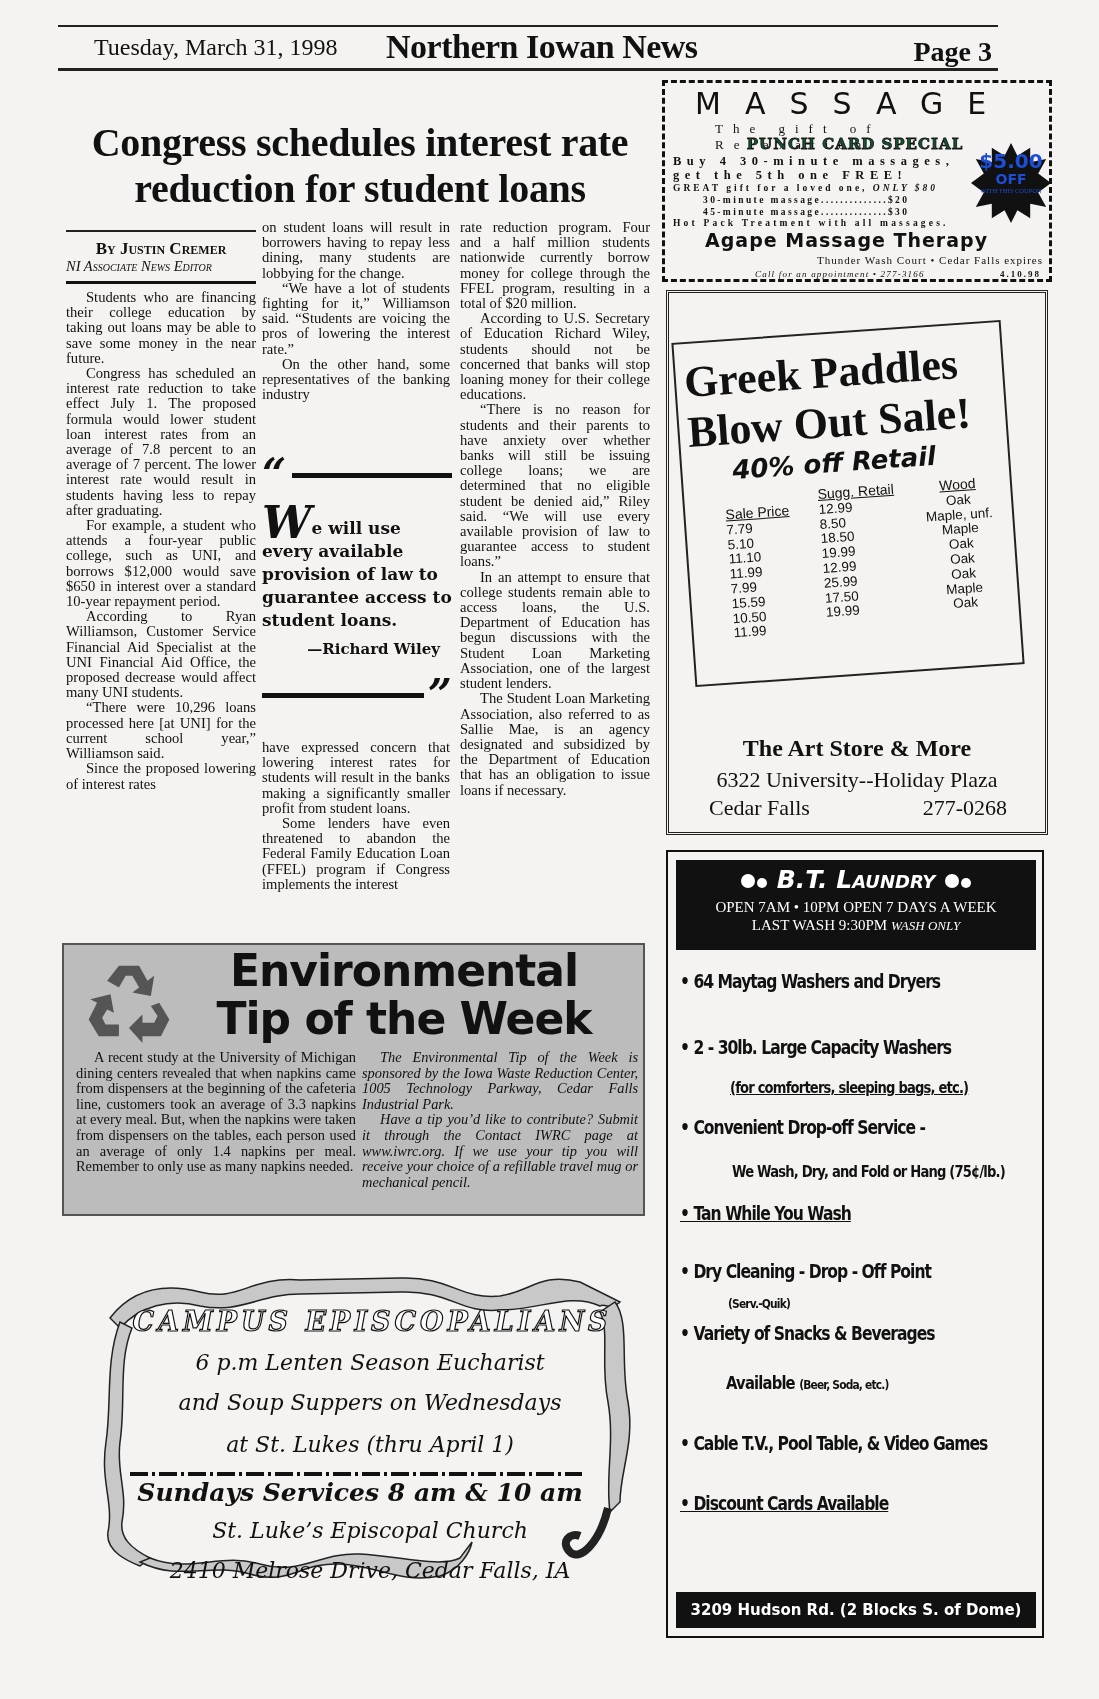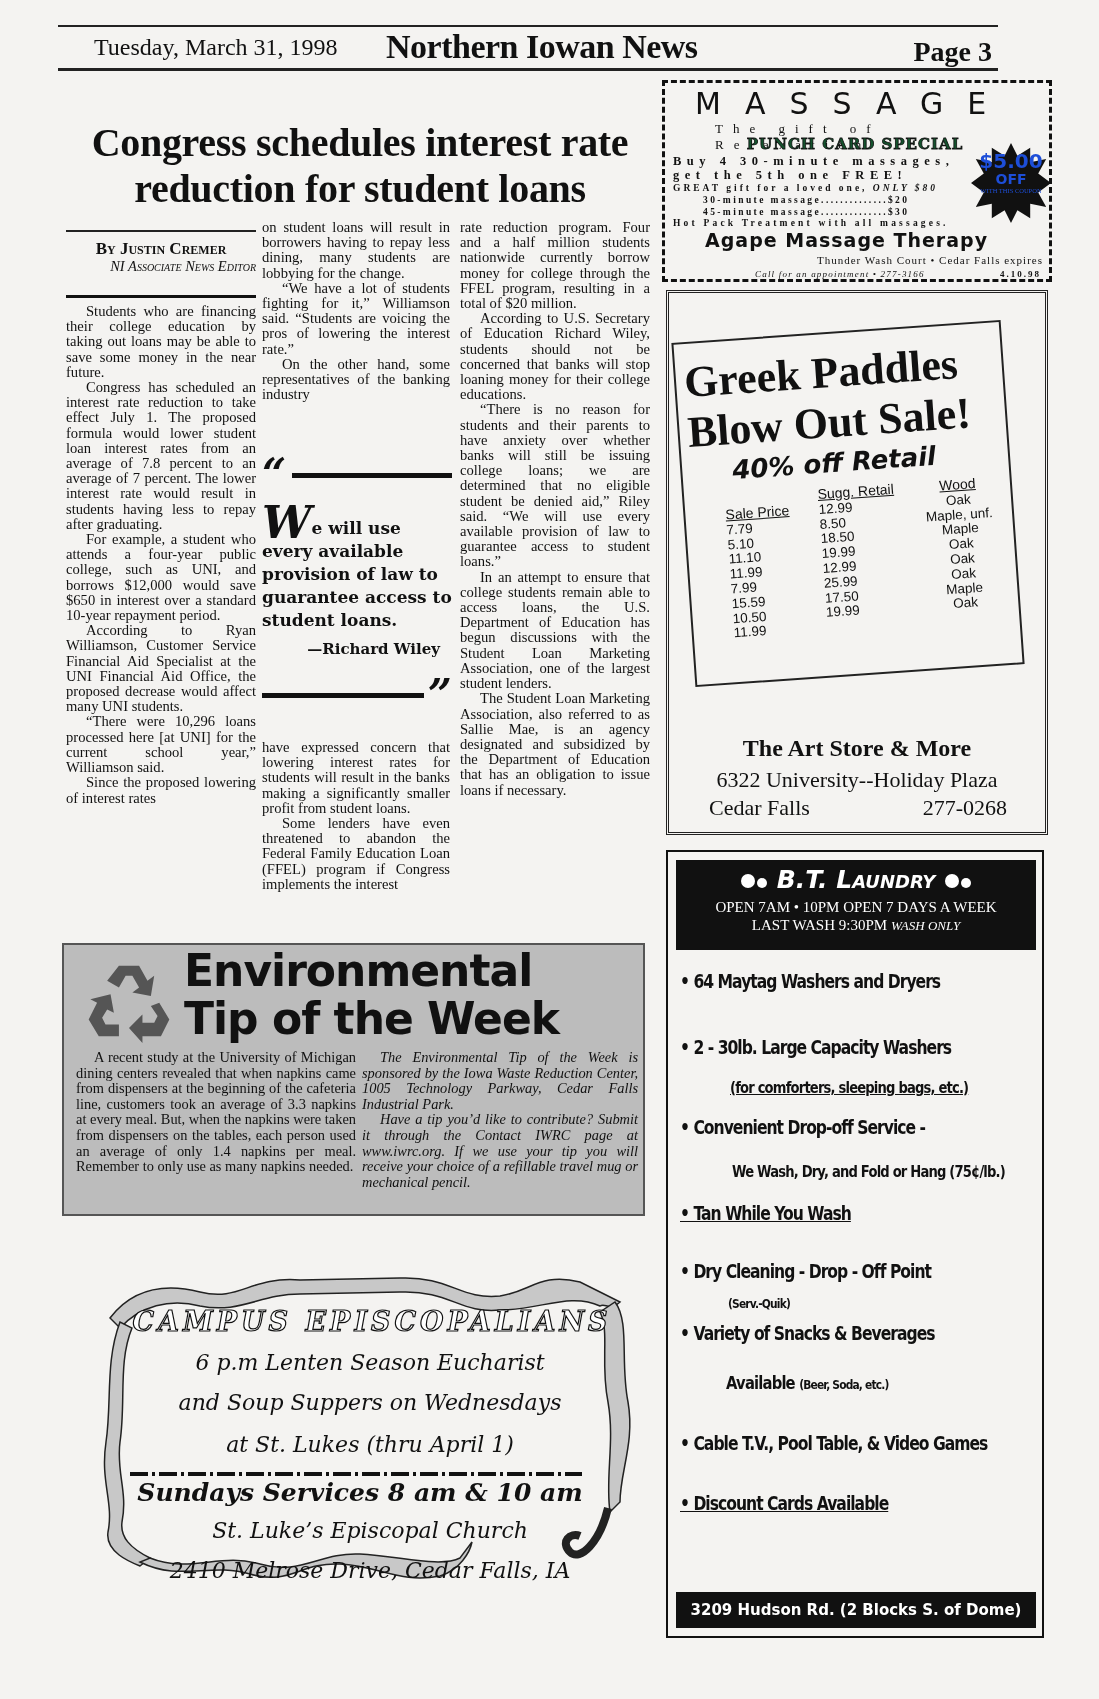--- a/index.html
+++ b/index.html
@@ -21,39 +21,39 @@
   .col { position: absolute; font-family: "Liberation Serif", serif; font-size: 14.6px; line-height: 15.2px; text-align: justify; }
   .col p { text-indent: 20px; }
   .col p.noindent { text-indent: 0; }
   .col1 { left: 66px; top: 230px; width: 190px; }
   .col2 { left: 262px; top: 220px; width: 188px; }
   .col2b { left: 262px; top: 740px; width: 188px; }
   .col3 { left: 460px; top: 220px; width: 190px; }
 
   .byline-rule { border-top: 2px solid #222; margin-bottom: 8px; }
   .byline { text-align: center; font-variant: small-caps; font-weight: bold; font-size: 17px; line-height: 18px; }
-  .byline-title { text-align: right; font-style: italic; font-variant: small-caps; font-size: 14.5px; line-height: 16px; margin-bottom: 21px; }
+  .byline-title { text-align: left; font-style: italic; font-variant: small-caps; font-size: 14.5px; line-height: 16px; margin-bottom: 7px; }
   .byline-rule2 { border-top: 3px solid #111; margin-bottom: 6px; }
 
   
   .pullquote { position: absolute; left: 262px; top: 460px; width: 190px; }
   .pq-top { display: flex; align-items: center; gap: 6px; }
   .pq-open { font-family: "DejaVu Serif", serif; font-weight: bold; font-style: italic; font-size: 42px; line-height: 30px; }
   .pq-bar { flex: 1; height: 5px; background: #111; }
   .pq-text { font-family: "DejaVu Serif", serif; font-weight: bold; font-size: 17px; line-height: 23px; margin-top: 18px; text-align: left; }
   .pq-dropcap { font-family: "DejaVu Serif", serif; font-style: italic; font-weight: bold; font-size: 44px; line-height: 30px; vertical-align: -4px; }
   .pq-attr { font-family: "DejaVu Serif", serif; font-weight: bold; font-size: 15px; text-align: right; margin-top: 8px; padding-right: 12px; }
   .pq-bottom { display: flex; align-items: center; gap: 4px; margin-top: 22px; }
   .pq-close { font-family: "DejaVu Serif", serif; font-weight: bold; font-style: italic; font-size: 42px; line-height: 30px; }
 
   
   .envbox { position: absolute; left: 62px; top: 943px; width: 583px; height: 273px;
     background: #bcbcbc; border: 2px solid #555; }
   .env-recycle { position: absolute; left: 22px; top: 14px; width: 86px; height: 84px; }
-  .env-title { position: absolute; left: 120px; top: 2px; width: 440px; text-align: left;
+  .env-title { position: absolute; left: 120px; top: 2px; width: 440px; text-align: center;
     font-family: "DejaVu Sans", sans-serif; font-weight: bold; font-size: 44px; line-height: 48px; letter-spacing: -1px; }
   .env-left { position: absolute; left: 12px; top: 105px; width: 280px; font-family: "Liberation Serif", serif; font-size: 14.4px; line-height: 15.6px; text-align: justify; }
   .env-right { position: absolute; left: 298px; top: 105px; width: 276px; font-family: "Liberation Serif", serif; font-style: italic; font-size: 14.4px; line-height: 15.6px; text-align: justify; }
   .env-left p, .env-right p { text-indent: 18px; }
 
   
   .church { position: absolute; left: 100px; top: 1262px; width: 545px; height: 350px; }
   .church svg.ribbon { position: absolute; left: 0; top: 0; }
   .ch-title { position: absolute; left: 22px; top: 44px; width: 500px; text-align: center;
     font-family: "DejaVu Serif", serif; font-style: italic; font-size: 27px; letter-spacing: 4px; color: #fff;

